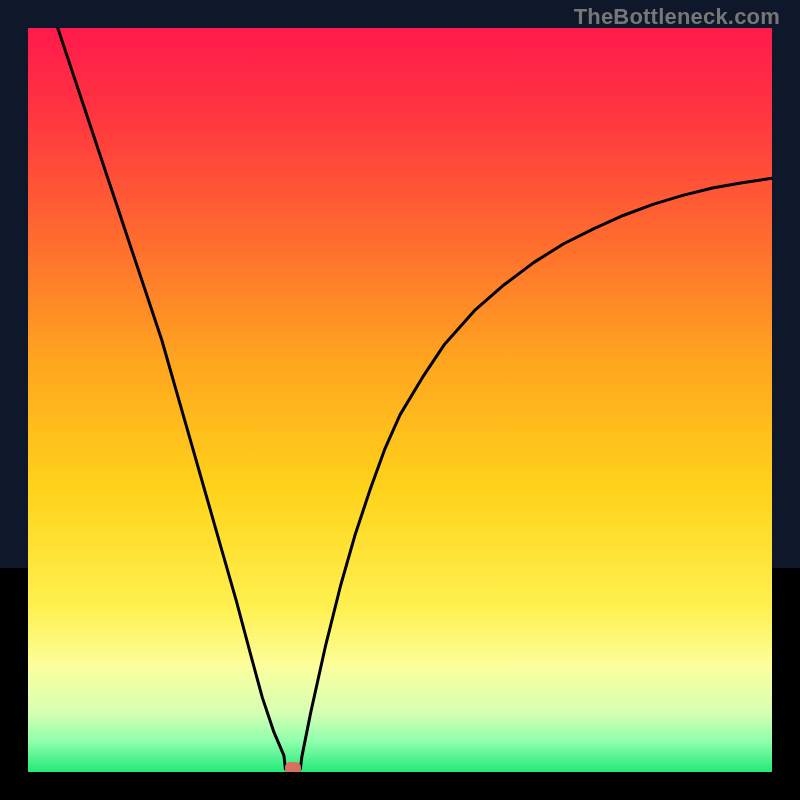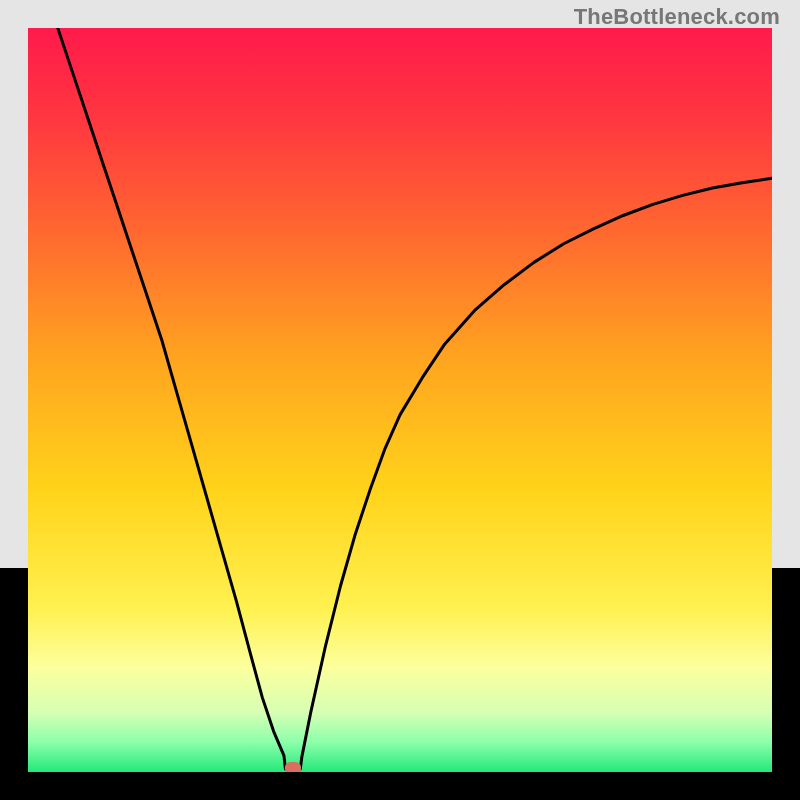--- a/index.html
+++ b/index.html
@@ -8,21 +8,21 @@
     width: 800px;
     height: 800px;
     background: #000;
     overflow: hidden;
     font-family: Arial, Helvetica, sans-serif;
   }
   .frame {
     position: relative;
     width: 800px;
     height: 568px;
-    background: #e5e5e5;
+    background: #0f172a;
   }
   .watermark {
     position: absolute;
     top: 4px;
     right: 20px;
     color: #777;
     font-size: 22px;
     font-weight: 600;
     letter-spacing: 0.2px;
     z-index: 10;

